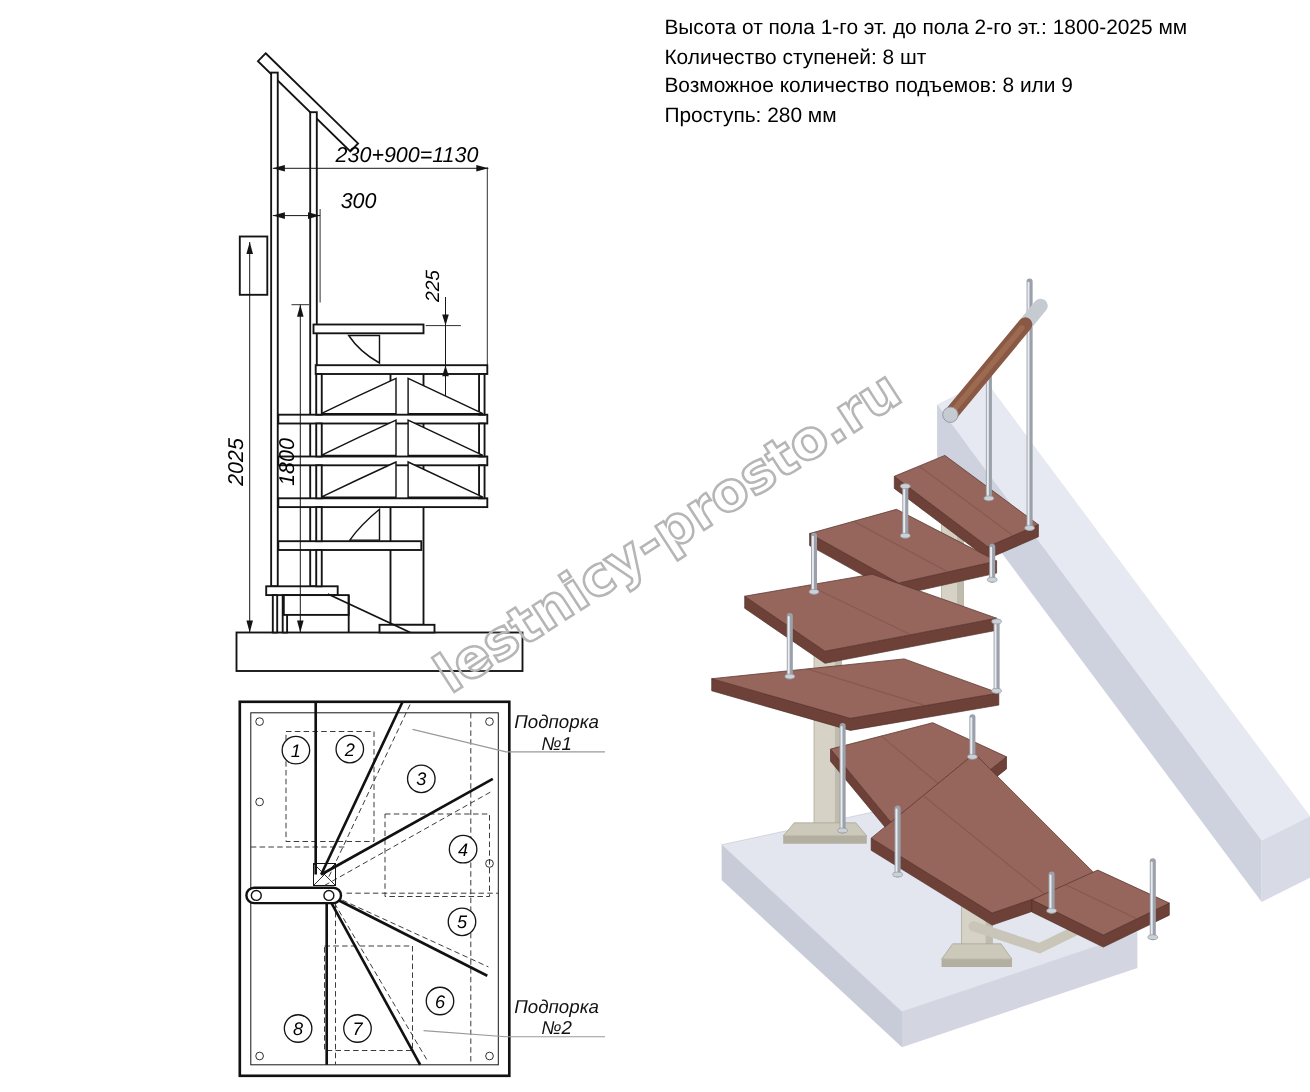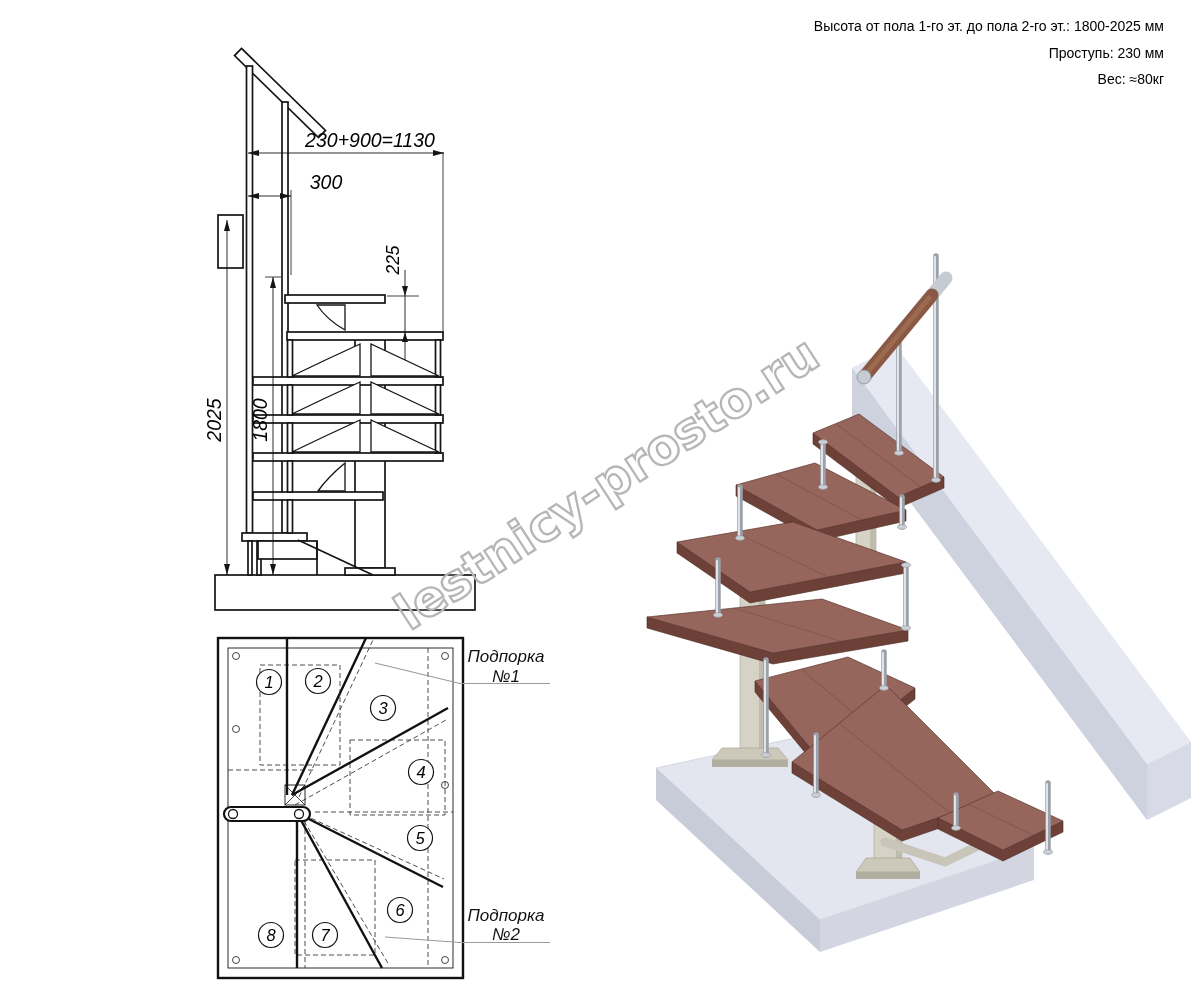--- a/index.html
+++ b/index.html
@@ -1,19 +1,19 @@
 <!DOCTYPE html>
 <html><head>
 <meta charset="utf-8">
 <style>
   html,body{margin:0;padding:0;background:#fff;}
   .stage{position:relative;width:1191px;height:993px;background:#ffffff;overflow:hidden;
          font-family:"Liberation Sans",sans-serif;}
   .specs{position:absolute;left:604px;top:13px;width:560px;}
-  .spec-line{font-size:14px;line-height:26.6px;color:#000;white-space:nowrap;text-align:right;}
+  .spec-line{font-size:19px;line-height:26.6px;color:#000;white-space:nowrap;}
   svg{position:absolute;}
   .elev{left:195px;top:30px;}
   .plan{left:200px;top:625px;}
   .r3d{left:620px;top:240px;}
   
   .ln{stroke:#141414;stroke-width:1.7;fill:none;}
   .lnw{stroke:#141414;stroke-width:1.7;fill:#fff;}
   .thin{stroke:#141414;stroke-width:0.8;fill:none;}
   .dim{stroke:#141414;stroke-width:0.9;fill:none;}
   .arr{fill:#141414;stroke:none;}
@@ -41,22 +41,23 @@
     color:rgba(255,255,255,0.12);-webkit-text-stroke:2.3px #b6b6b6;z-index:10;pointer-events:none;
     font-family:"DejaVu Sans",sans-serif;}
 </style>
 </head>
 <body>
 
 <div class="stage">
 
   <div class="specs">
     <div class="spec-line">Высота от пола 1-го эт. до пола 2-го эт.: 1800-2025 мм</div>
-    <div class="spec-line">Проступь: 230 мм</div>
-    <div class="spec-line">Вес: ≈80кг</div>
+    <div class="spec-line">Количество ступеней: 8 шт</div>
+    <div class="spec-line">Возможное количество подъемов: 8 или 9</div>
+    <div class="spec-line">Проступь: 280 мм</div>
   </div>
 
   <svg class="elev" width="300" height="590" viewBox="0 0 300 590">
 
     <polygon class="lnw" points="46.5,18.4 130.5,100.4 123.5,107.6 39.5,25.6"></polygon>
 
     <rect class="lnw" x="51.5" y="36" width="6" height="467"></rect>
     <rect class="lnw" x="87" y="72" width="6" height="431"></rect>
 
     <rect class="lnw" x="23" y="185" width="25" height="53"></rect>

